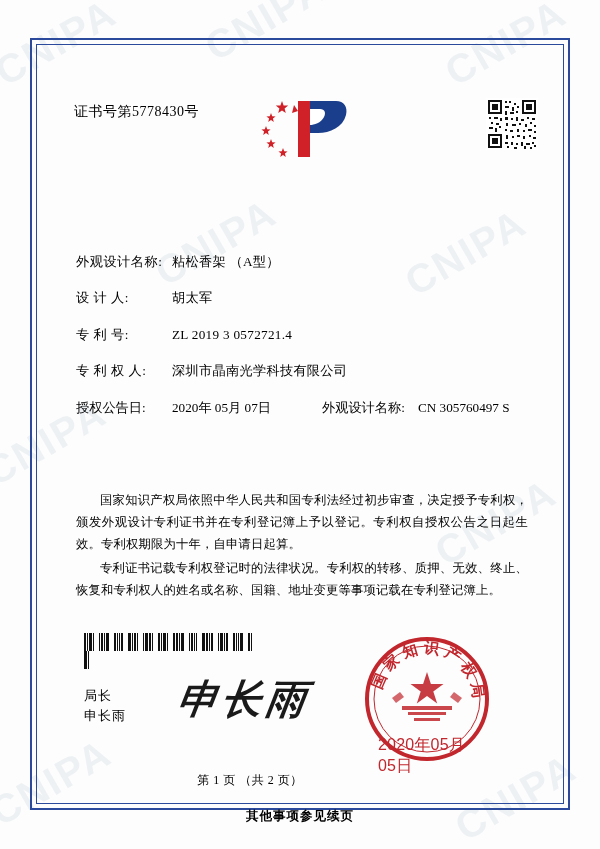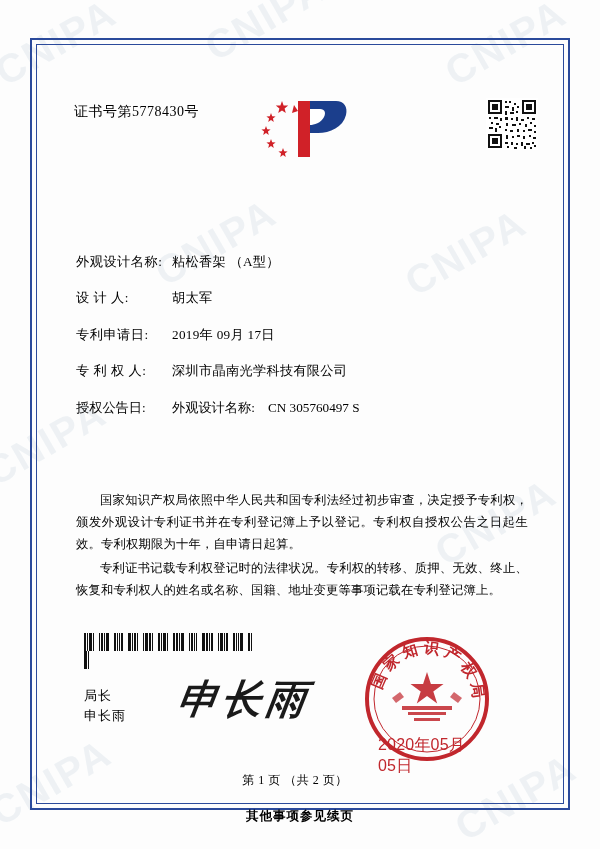--- a/index.html
+++ b/index.html
@@ -194,21 +194,20 @@
   }
 
   .page-num {
     position: absolute;
     left: 0; top: 772px;
     width: 500px;
     text-align: center;
     font-size: 12px;
     color: #000;
     letter-spacing: 0.5px;
-    margin-left: 45px;
   }
 
   .footnote {
     position: absolute;
     left: 0; top: 808px;
     width: 600px;
     text-align: center;
     font-size: 12.5px;
     font-weight: bold;
     color: #000;
@@ -324,34 +323,35 @@
     <div class="field-row">
       <span class="field-label">外观设计名称:</span>
       <span class="field-value">粘松香架 （A型）</span>
     </div>
 
     <div class="field-row">
       <span class="field-label">设  计  人:</span>
       <span class="field-value">胡太军</span>
     </div>
 
-
     <div class="field-row">
-      <span class="field-label">专利申请日:</span>
-      <span class="field-value">2019年 09月 17日</span>
+      <span class="field-label">专  利  号:</span>
+      <span class="field-value">ZL 2019 3 0572721.4</span>
     </div>
+
 
     <div class="field-row">
       <span class="field-label">专 利 权 人:</span>
       <span class="field-value">深圳市晶南光学科技有限公司</span>
     </div>
 
 
     <div class="grant-row">
       <span class="lab1">授权公告日:</span>
+      <span class="val1">2020年 05月 07日</span>
       <span class="lab2">外观设计名称:</span>
       <span class="val2">CN 305760497 S</span>
     </div>
 
   </div>
 
   <div class="body-text">
     <p>国家知识产权局依照中华人民共和国专利法经过初步审查，决定授予专利权，颁发外观设计专利证书并在专利登记簿上予以登记。专利权自授权公告之日起生效。专利权期限为十年，自申请日起算。</p>
     <p>专利证书记载专利权登记时的法律状况。专利权的转移、质押、无效、终止、恢复和专利权人的姓名或名称、国籍、地址变更等事项记载在专利登记簿上。</p>
   </div>

